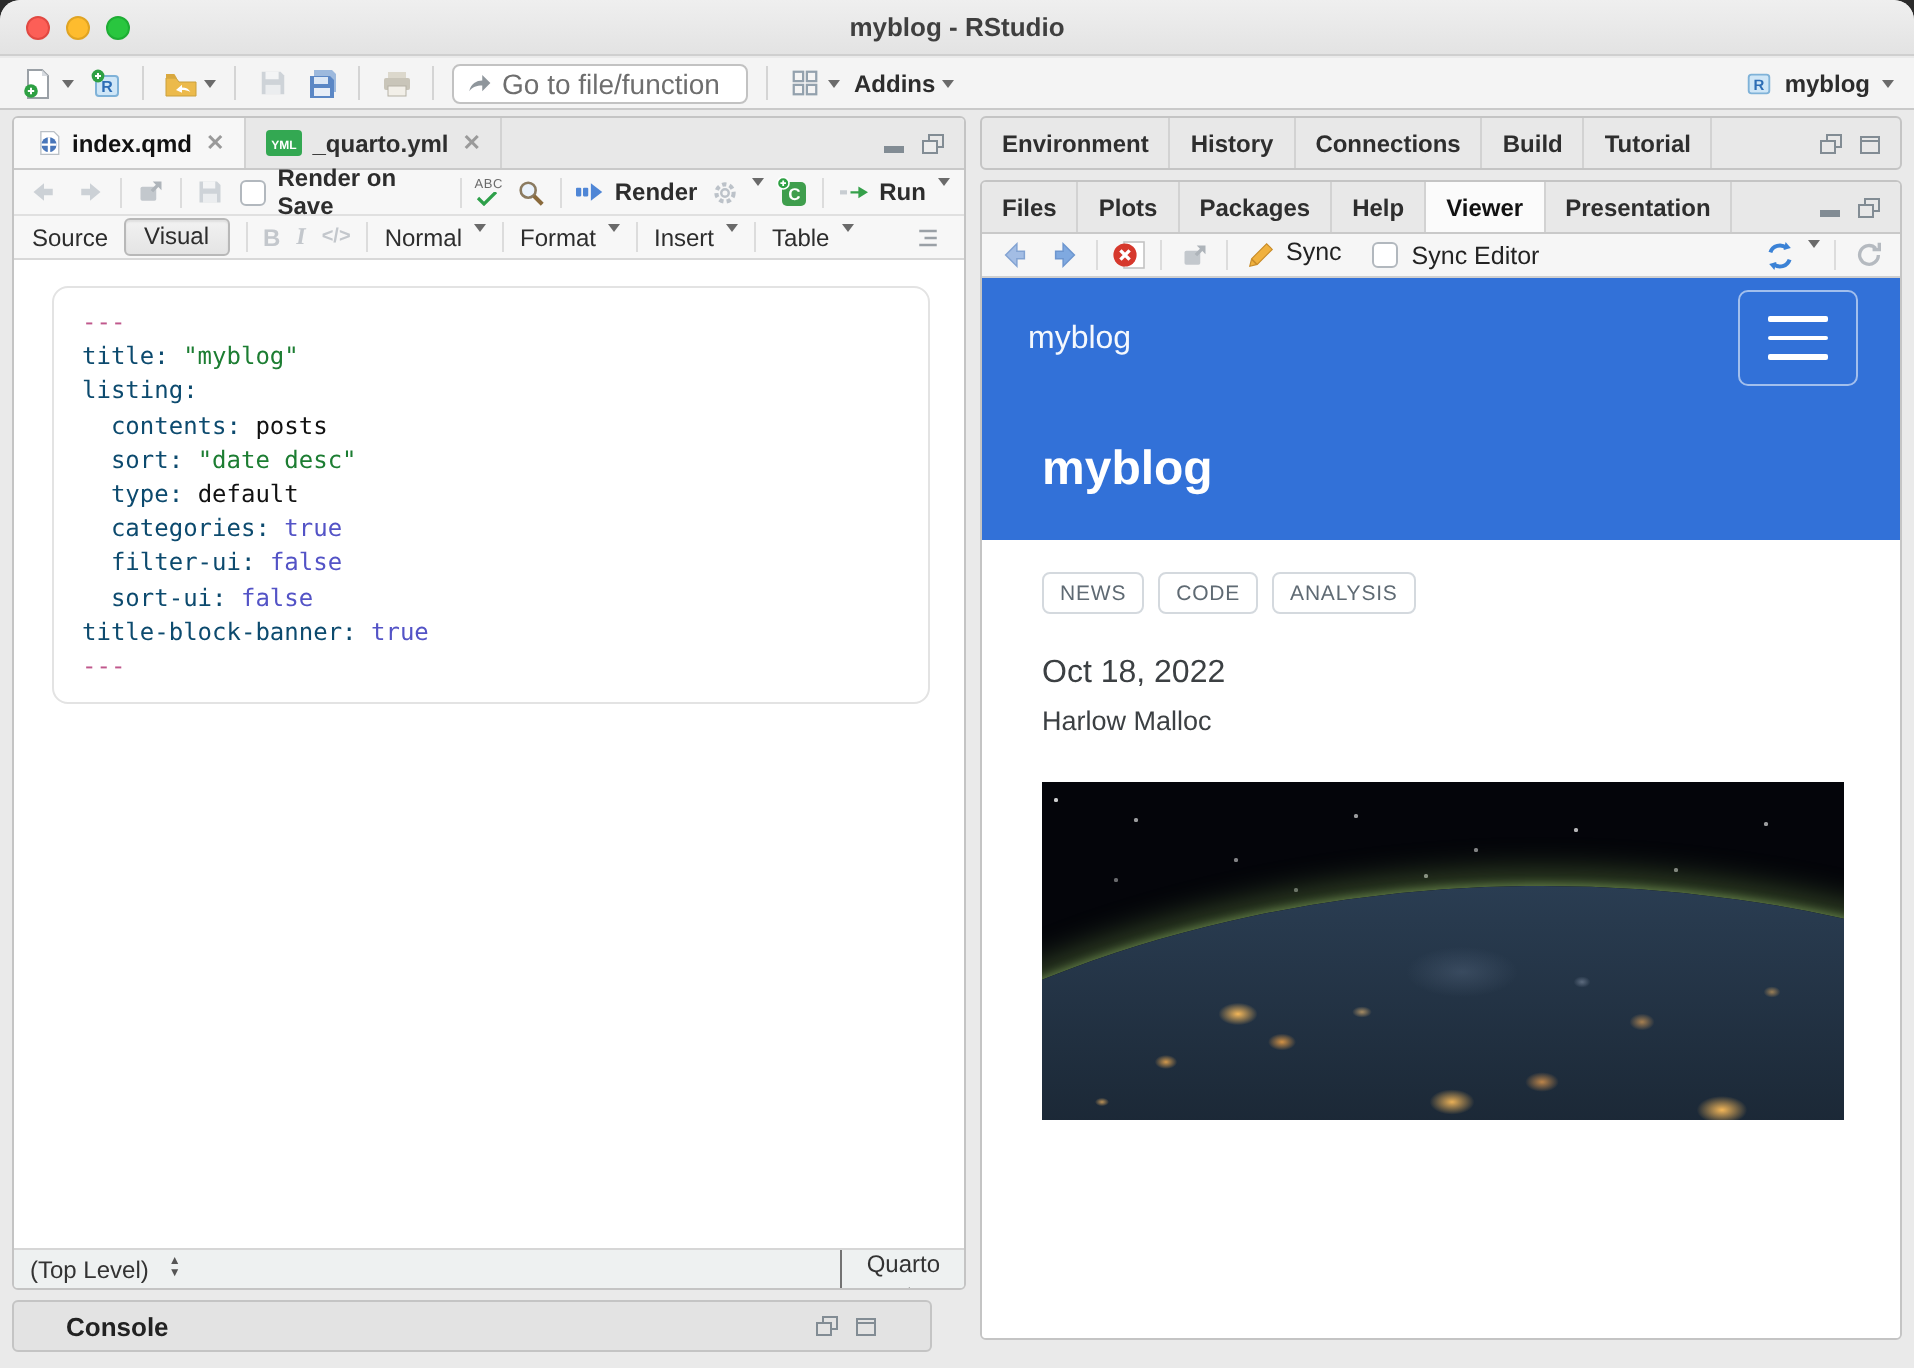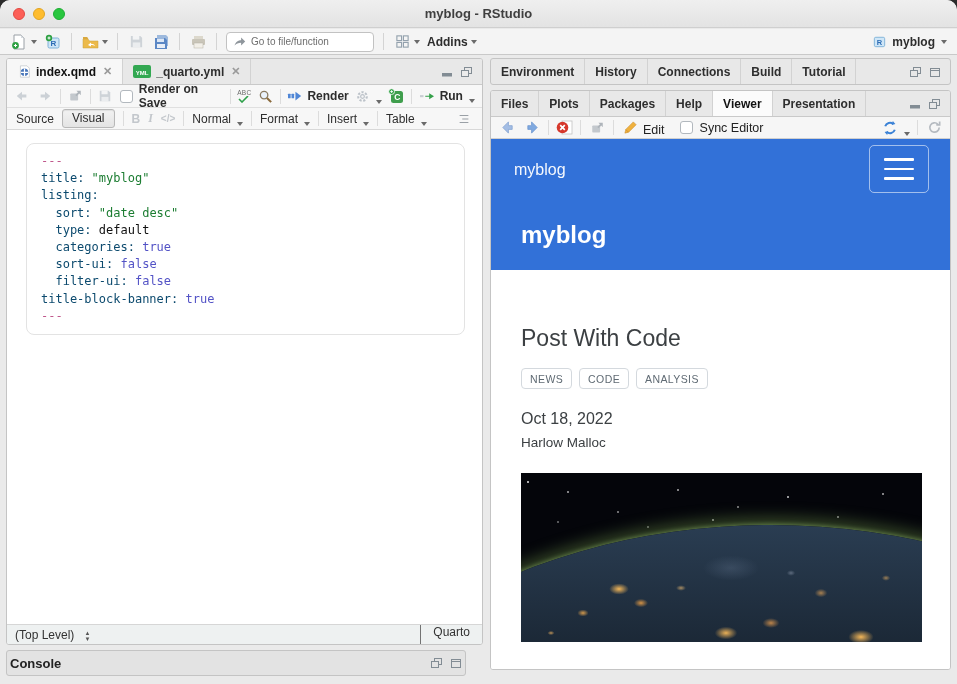--- a/index.html
+++ b/index.html
@@ -23,48 +23,48 @@
   #main-toolbar { position:absolute; left:0; top:29px; width:957px; height:26px;
     background:#f4f4f4; border-bottom:1px solid #c9c9c9;
     display:flex; align-items:center; padding:0 10px; gap:7px; }
   .tb-sep { width:1px; height:17px; background:#d4d4d4; margin:0 2px; }
   .icn { display:inline-flex; align-items:center; justify-content:center; width:18px; height:18px; }
   .caret { width:0; height:0; border-left:3.5px solid transparent; border-right:3.5px solid transparent;
     border-top:4px solid #6a6a6a; display:inline-block; margin-left:2px; }
   .tb-group { display:flex; align-items:center; gap:1px; }
   #goto-box { display:flex; align-items:center; gap:5px; width:148px; height:20px;
     background:#fff; border:1px solid #c2c2c2; border-radius:4px; padding:0 6px; }
-  #goto-box input { border:none; outline:none; width:100%; font-size:10px; color:#555;
+  #goto-box input { border:none; outline:none; width:100%; font-size:14px; color:#555;
     font-family:"Liberation Sans",sans-serif; background:transparent; }
   #goto-box input::placeholder { color:#6e6e6e; }
   .tb-label { font-size:12px; font-weight:600; color:#2d2d2d; }
   #project-btn { margin-left:auto; display:flex; align-items:center; gap:4px; }
 
   
   .pane { position:absolute; background:#f7f7f7; border:1px solid #c4c4c4; border-radius:3px; overflow:hidden; }
   #editor-pane { left:6px; top:58px; width:477px; height:587px; display:flex; flex-direction:column; }
   #console-pane { left:6px; top:650px; width:460px; height:26px; background:#e3e3e3;
-    display:flex; align-items:center; padding:0 3px; }
+    display:flex; align-items:center; padding:0 26px; }
   #env-pane { left:490px; top:58px; width:461px; height:27px; background:#e8e8e8;
     display:flex; align-items:stretch; }
   #files-pane { left:490px; top:90px; width:461px; height:580px; display:flex; flex-direction:column; }
 
   .tabstrip { display:flex; align-items:stretch; height:26px; background:#e8e8e8;
     border-bottom:1px solid #c9c9c9; flex:none; }
   .tab { display:flex; align-items:center; gap:5px; padding:0 10px; font-size:12px; font-weight:bold;
     color:#2e2e2e; border-right:1px solid #d2d2d2; white-space:nowrap; }
   .tab.active { background:#f7f7f7; color:#111; }
   .tab .close { color:#9a9a9a; font-size:11px; margin-left:2px; }
   .pane-controls { margin-left:auto; display:flex; align-items:center; gap:7px; padding:0 9px; }
 
   .ed-toolbar { height:23px; flex:none; background:#f7f7f7; border-bottom:1px solid #e0e0e0;
     display:flex; align-items:center; padding:0 7px; gap:6px; font-size:12px; color:#2d2d2d; }
   .fmt-toolbar { height:22px; flex:none; background:#f7f7f7; border-bottom:1px solid #d8d8d8;
     display:flex; align-items:center; padding:0 9px; gap:8px; font-size:12px; color:#2d2d2d; }
-  .dd { display:flex; align-items:flex-end; gap:4px; }
+  .dd { display:flex; align-items:flex-start; gap:4px; }
   .disabled-glyph { color:#c3c7cc; font-weight:bold; font-size:12px; }
   .toggle-btn { padding:1px 9px 2px; border:1px solid #b8b8b8; border-radius:3px;
     background:linear-gradient(#f2f2f2,#e4e4e4); box-shadow:inset 0 1px 1px rgba(0,0,0,.08); }
   .checkbox { width:13px; height:13px; border:1px solid #b2b8be; border-radius:3px; background:#fff; flex:none; }
 
   .ed-content { flex:1; background:#fff; position:relative; overflow:hidden; }
   #yaml-box { position:absolute; left:19px; top:13px; width:439px;
     border:1px solid #e3e3e3; border-radius:8px; background:#fff; padding:9px 14px; }
   #yaml-box .cl { font-family:"DejaVu Sans Mono", monospace; font-size:12px; line-height:17.2px; white-space:pre; }
   .tk-delim{ color:#c0588c; } .tk-key{ color:#0c4a6e; } .tk-str{ color:#1c7d32; }
@@ -387,25 +387,26 @@
         </svg>
     </span>
   </div>
 
   <div class="ed-content">
     <div id="yaml-box">
       <div>
           <div class="cl"><span class="tk-delim">---</span></div>
           <div class="cl"><span class="tk-key">title</span><span class="tk-key">: </span><span class="tk-str">"myblog"</span></div>
           <div class="cl"><span class="tk-key">listing</span><span class="tk-key">:</span></div>
+          <div class="cl"><span class="tk-key">  contents</span><span class="tk-key">: </span><span class="tk-plain">posts</span></div>
           <div class="cl"><span class="tk-key">  sort</span><span class="tk-key">: </span><span class="tk-str">"date desc"</span></div>
           <div class="cl"><span class="tk-key">  type</span><span class="tk-key">: </span><span class="tk-plain">default</span></div>
           <div class="cl"><span class="tk-key">  categories</span><span class="tk-key">: </span><span class="tk-bool">true</span></div>
+          <div class="cl"><span class="tk-key">  filter-ui</span><span class="tk-key">: </span><span class="tk-bool">false</span></div>
           <div class="cl"><span class="tk-key">  sort-ui</span><span class="tk-key">: </span><span class="tk-bool">false</span></div>
-          <div class="cl"><span class="tk-key">  filter-ui</span><span class="tk-key">: </span><span class="tk-bool">false</span></div>
           <div class="cl"><span class="tk-key">title-block-banner</span><span class="tk-key">: </span><span class="tk-bool">true</span></div>
           <div class="cl"><span class="tk-delim">---</span></div>
         </div>
     </div>
   </div>
 
   <div class="ed-status">
     <span class="dd">
       <span>(Top Level)</span>
       <span class="updown">
@@ -535,21 +536,21 @@
         </svg>
       </span>
     <span class="vline"></span>
     <span class="dd">
       <span class="icn">
         <svg width="15" height="15" viewBox="0 0 16 16">
             <path d="M2 14l1-4 8-8 3 3-8 8z" fill="#f0b13e" stroke="#c98d2a" stroke-width=".6"></path>
             <path d="M3 10.2l2.8 2.8" stroke="#c98d2a" stroke-width=".8"></path>
           </svg>
       </span>
-      <span>Edit</span>
+      <span>Sync</span>
     </span>
     <span class="checkbox" style="margin-left:8px"></span>
     <span>Sync Editor</span>
     <span style="margin-left:auto" class="dd">
       <svg width="16" height="16" viewBox="0 0 16 16" fill="none" stroke="#3b82d6" stroke-width="2">
           <path d="M3.2 6.2a5 5 0 018-2.2"></path>
           <path d="M12.8 9.8a5 5 0 01-8 2.2"></path>
           <path d="M10.8 1l2.6 3-3.6 1z" fill="#3b82d6" stroke="none"></path>
           <path d="M5.2 15l-2.6-3 3.6-1z" fill="#3b82d6" stroke="none"></path>
         </svg>
@@ -568,21 +569,20 @@
     <div id="banner">
       <span id="navbar-brand">myblog</span>
       <span id="hamburger">
           <span></span>
           <span></span>
           <span></span>
         </span>
       <span id="banner-title">myblog</span>
     </div>
     <div id="article">
-      <div id="post-title">Post With Code</div>
       <div id="badge-row">
         <span class="badge">NEWS</span>
         <span class="badge">CODE</span>
         <span class="badge">ANALYSIS</span>
       </div>
       <div id="post-date">Oct 18, 2022</div>
       <div id="post-author">Harlow Malloc</div>
       <div id="earth-img">
         <div id="stars">
             <i></i>

